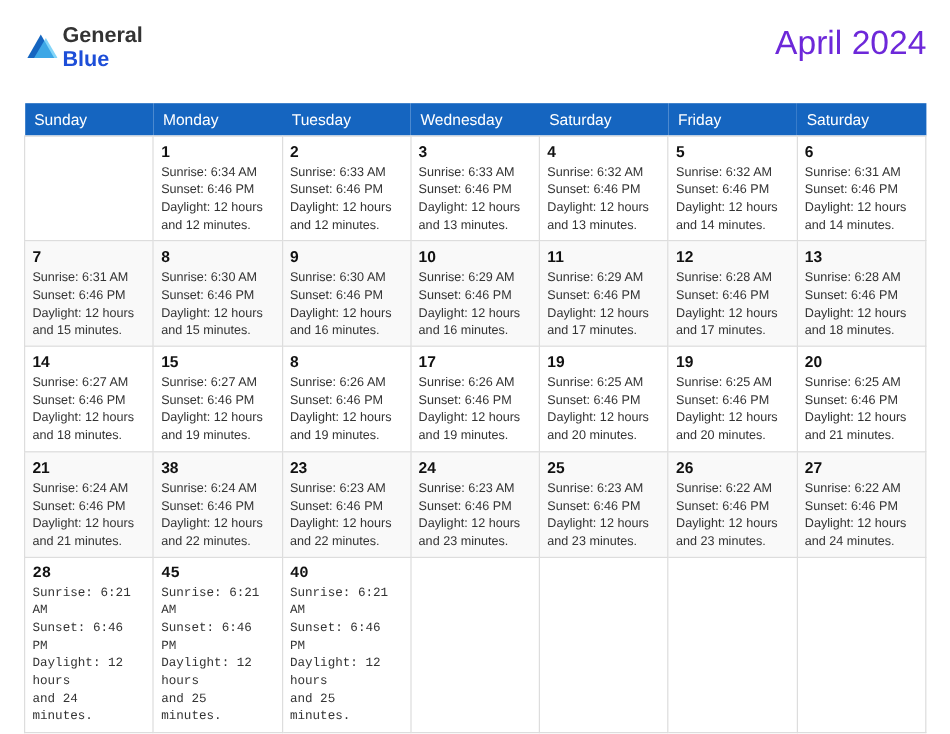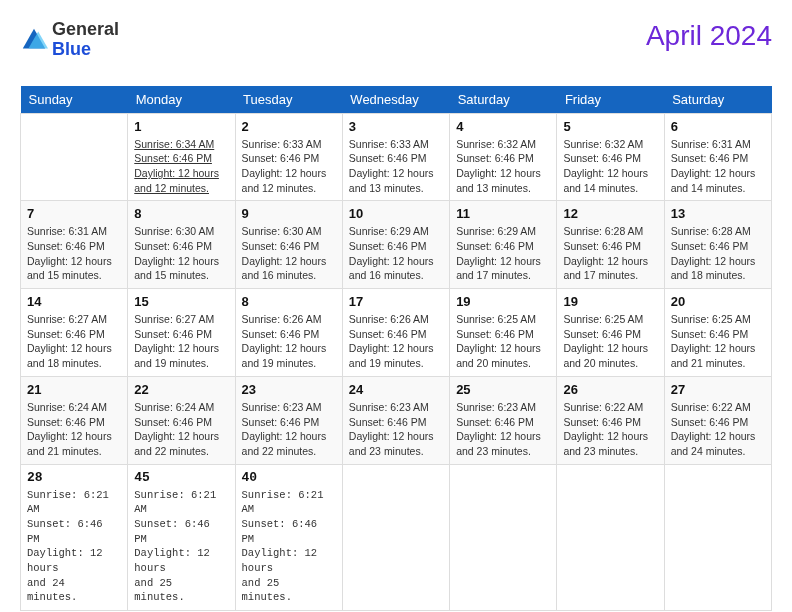--- a/index.html
+++ b/index.html
@@ -119,21 +119,21 @@
         <th>Saturday</th>
         <th>Friday</th>
         <th>Saturday</th>
       </tr>
   </thead>
   <tbody id="calendar-body">
   <tr>
         <td class="empty-cell"></td>
         <td>
           <div class="day-num">1</div>
-          <div class="day-info" style="white-space: pre-line; text-decoration: underline;">Sunrise: 6:34 AM
+          <div class="day-info" style="white-space: pre-line;">Sunrise: 6:34 AM
 Sunset: 6:46 PM
 Daylight: 12 hours
 and 12 minutes.</div>
         </td>
         <td>
           <div class="day-num">2</div>
           <div class="day-info" style="white-space: pre-line;">Sunrise: 6:33 AM
 Sunset: 6:46 PM
 Daylight: 12 hours
 and 12 minutes.</div>
@@ -271,21 +271,21 @@
       </tr>
       <tr>
         <td>
           <div class="day-num">21</div>
           <div class="day-info" style="white-space: pre-line;">Sunrise: 6:24 AM
 Sunset: 6:46 PM
 Daylight: 12 hours
 and 21 minutes.</div>
         </td>
         <td>
-          <div class="day-num">22</div>
+          <div class="day-num">38</div>
           <div class="day-info" style="white-space: pre-line;">Sunrise: 6:24 AM
 Sunset: 6:46 PM
 Daylight: 12 hours
 and 22 minutes.</div>
         </td>
         <td>
           <div class="day-num">23</div>
           <div class="day-info" style="white-space: pre-line;">Sunrise: 6:23 AM
 Sunset: 6:46 PM
 Daylight: 12 hours

